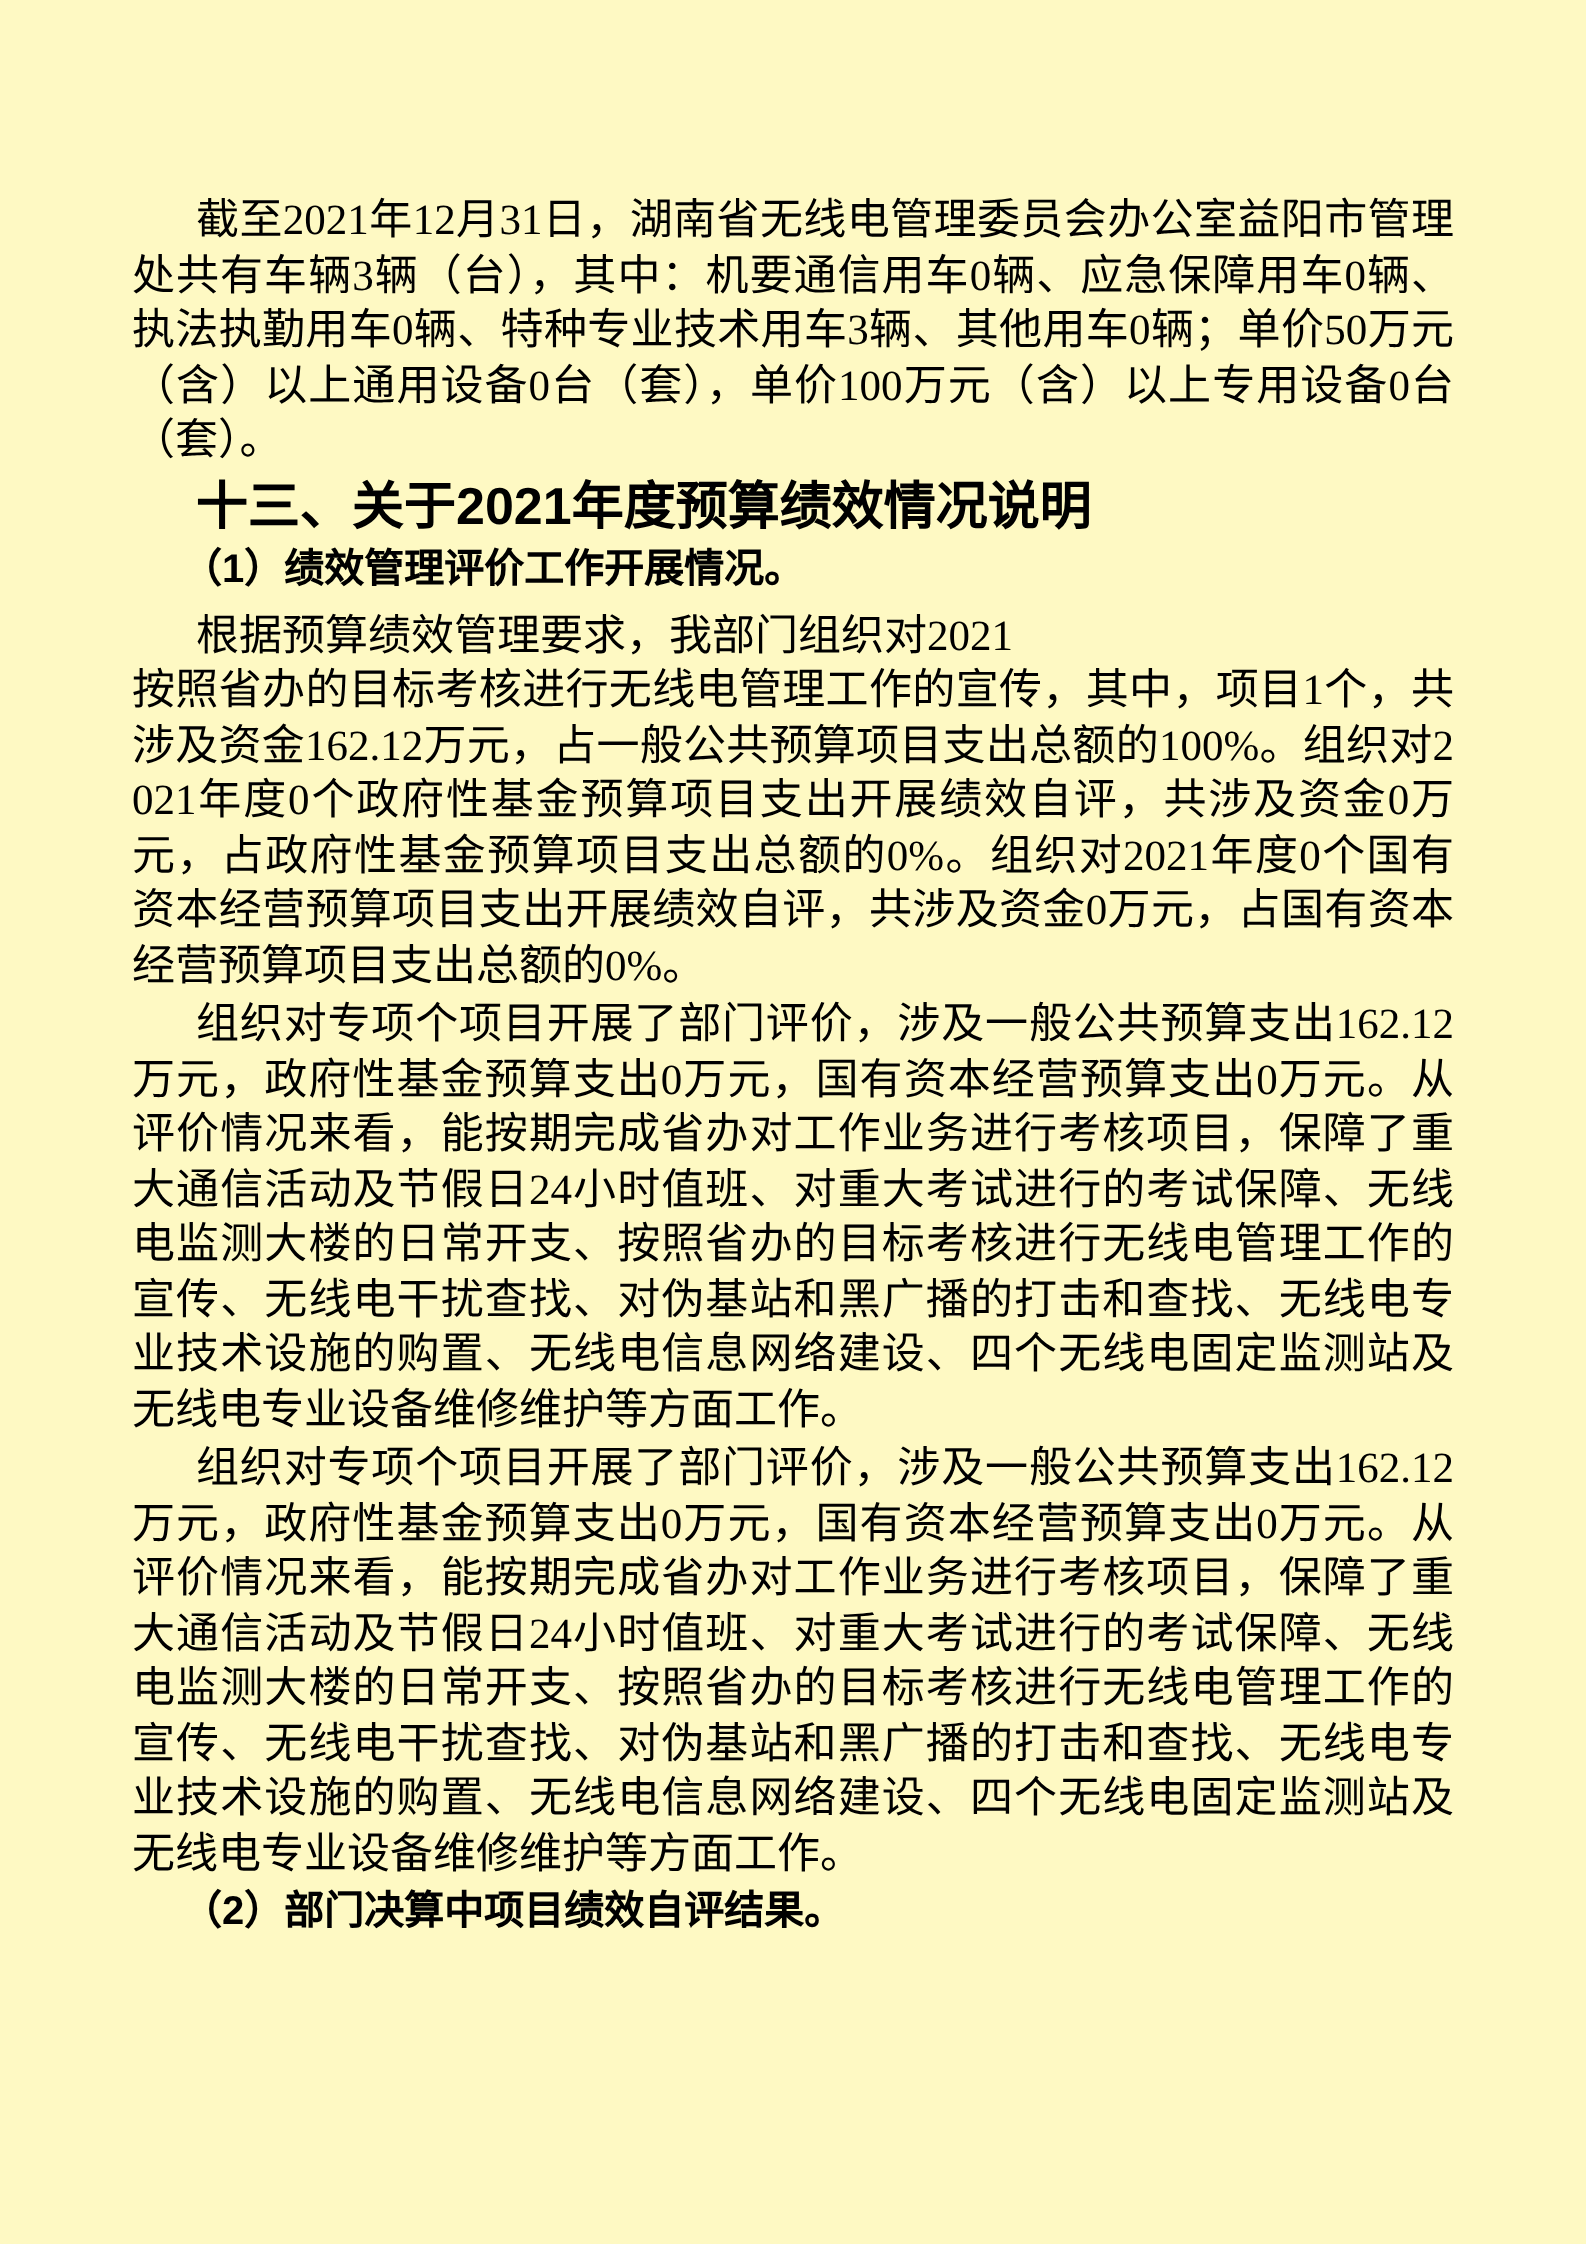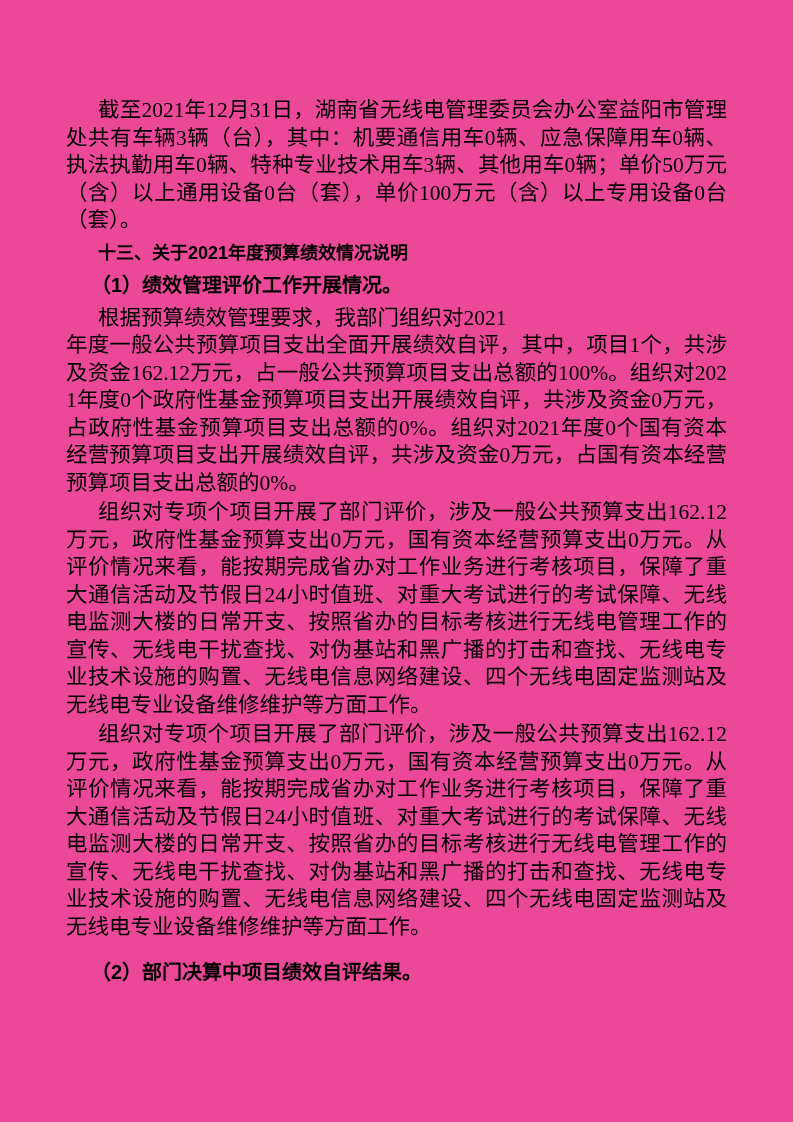--- a/index.html
+++ b/index.html
@@ -6,74 +6,74 @@
   html, body {
     margin: 0;
     padding: 0;
     background: #ffffff;
   }
   .page {
     position: relative;
     width: 793px;
     height: 1122px;
     margin: 0 auto;
-    background: #ec4899;
+    background: #fef9c3;
     box-sizing: border-box;
     padding: 97px 66px 12px 66px;
     color: #000000;
     font-family: "Liberation Serif", "DejaVu Serif", serif;
     overflow: hidden;
   }
   .body-para {
     margin: 0;
     font-size: 21.5px;
     line-height: 27.5px;
     text-align: justify;
     text-indent: 32px;
     white-space: pre-line;
     word-break: break-all;
   }
   .heading-section {
     margin: 4px 0 0 0;
     padding-left: 32px;
     font-family: "Liberation Sans", "DejaVu Sans", sans-serif;
     font-weight: bold;
-    font-size: 18px;
+    font-size: 26px;
     line-height: 28px;
     text-align: left;
   }
   .heading-item {
     margin: 3px 0 4px 0;
     padding-left: 25px;
     font-family: "Liberation Sans", "DejaVu Sans", sans-serif;
     font-weight: bold;
     font-size: 20px;
     line-height: 31px;
     text-align: left;
   }
   .heading-item.bottom {
-    margin-top: 16px;
+    margin-top: 0;
   }
   .spacer-small {
     height: 2px;
   }
 </style>
 </head>
 <body>
 
 <div class="page">
 
   <p class="body-para">截至2021年12月31日，湖南省无线电管理委员会办公室益阳市管理处共有车辆3辆（台），其中：机要通信用车0辆、应急保障用车0辆、执法执勤用车0辆、特种专业技术用车3辆、其他用车0辆；单价50万元（含）以上通用设备0台（套），单价100万元（含）以上专用设备0台（套）。</p>
 
   <h3 class="heading-section">十三、关于2021年度预算绩效情况说明</h3>
 
   <h2 class="heading-item">（1）绩效管理评价工作开展情况。</h2>
 
   <p class="body-para">根据预算绩效管理要求，我部门组织对2021
-年度一般公共预算项目支出全面开展绩效自评，其中，项目1个，共涉及资金162.12万元，占一般公共预算项目支出总额的100%。组织对2021年度0个政府性基金预算项目支出开展绩效自评，共涉及资金0万元，占政府性基金预算项目支出总额的0%。组织对2021年度0个国有资本经营预算项目支出开展绩效自评，共涉及资金0万元，占国有资本经营预算项目支出总额的0%。</p>
+按照省办的目标考核进行无线电管理工作的宣传，其中，项目1个，共涉及资金162.12万元，占一般公共预算项目支出总额的100%。组织对2021年度0个政府性基金预算项目支出开展绩效自评，共涉及资金0万元，占政府性基金预算项目支出总额的0%。组织对2021年度0个国有资本经营预算项目支出开展绩效自评，共涉及资金0万元，占国有资本经营预算项目支出总额的0%。</p>
 
   <div class="spacer-small"></div>
 
   <p class="body-para">组织对专项个项目开展了部门评价，涉及一般公共预算支出162.12万元，政府性基金预算支出0万元，国有资本经营预算支出0万元。从评价情况来看，能按期完成省办对工作业务进行考核项目，保障了重大通信活动及节假日24小时值班、对重大考试进行的考试保障、无线电监测大楼的日常开支、按照省办的目标考核进行无线电管理工作的宣传、无线电干扰查找、对伪基站和黑广播的打击和查找、无线电专业技术设施的购置、无线电信息网络建设、四个无线电固定监测站及无线电专业设备维修维护等方面工作。</p>
 
   <div class="spacer-small"></div>
 
   <p class="body-para">组织对专项个项目开展了部门评价，涉及一般公共预算支出162.12万元，政府性基金预算支出0万元，国有资本经营预算支出0万元。从评价情况来看，能按期完成省办对工作业务进行考核项目，保障了重大通信活动及节假日24小时值班、对重大考试进行的考试保障、无线电监测大楼的日常开支、按照省办的目标考核进行无线电管理工作的宣传、无线电干扰查找、对伪基站和黑广播的打击和查找、无线电专业技术设施的购置、无线电信息网络建设、四个无线电固定监测站及无线电专业设备维修维护等方面工作。</p>
 
   <h2 class="heading-item bottom">（2）部门决算中项目绩效自评结果。</h2>

